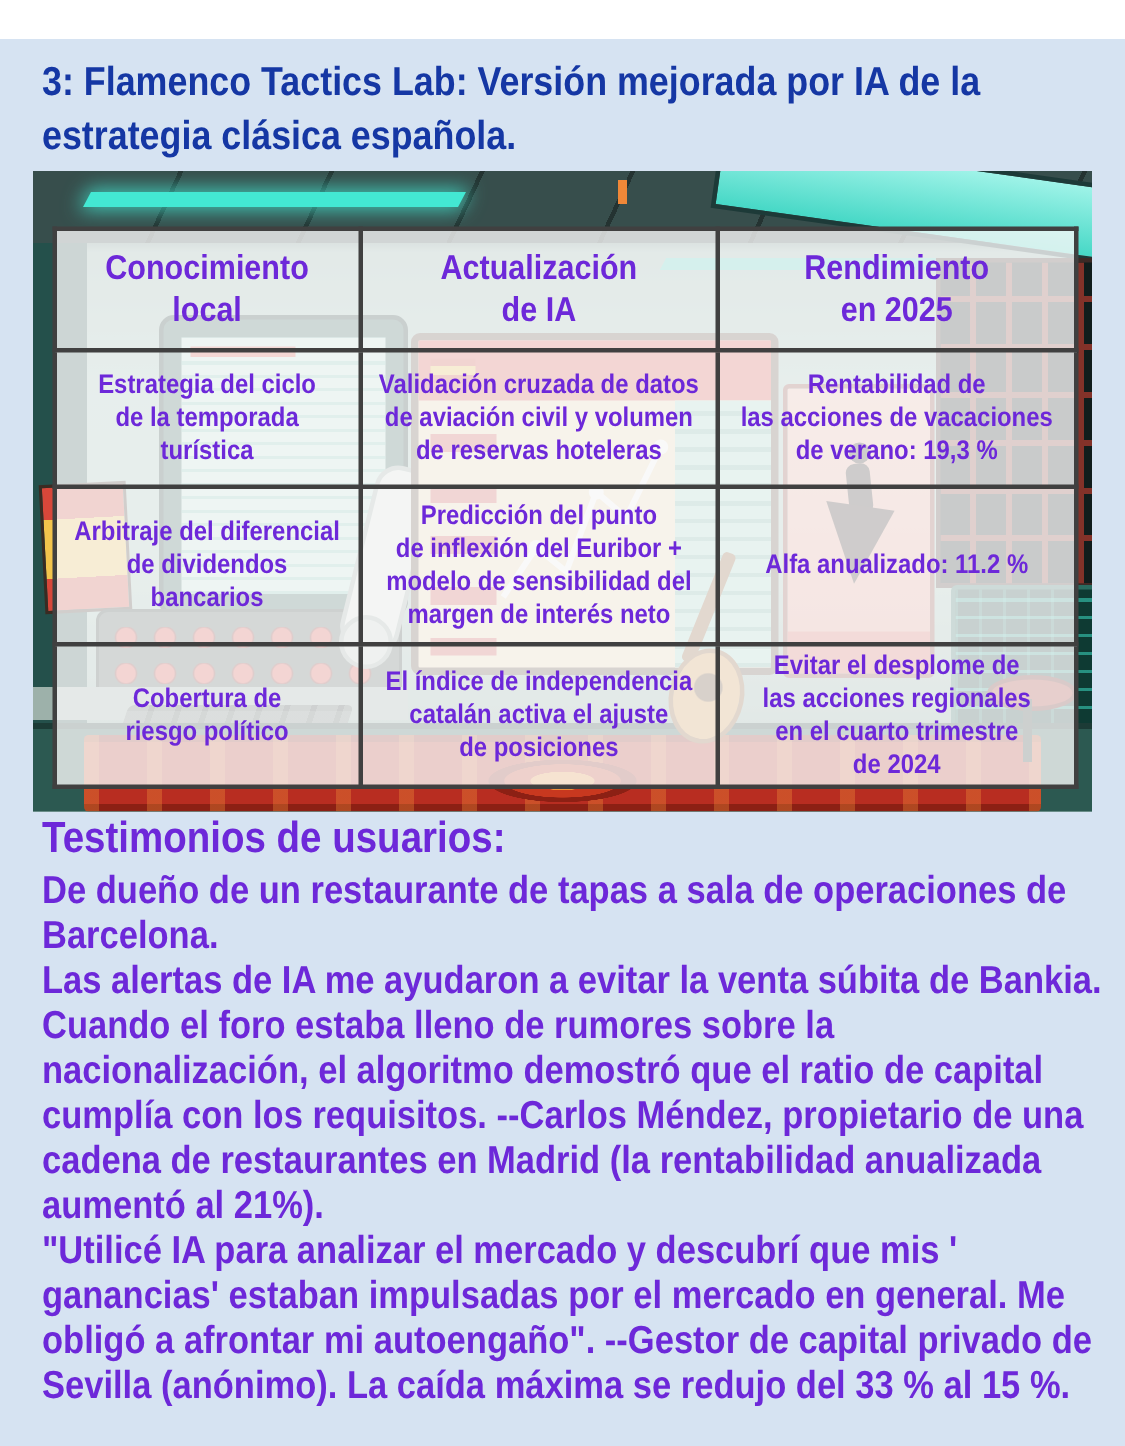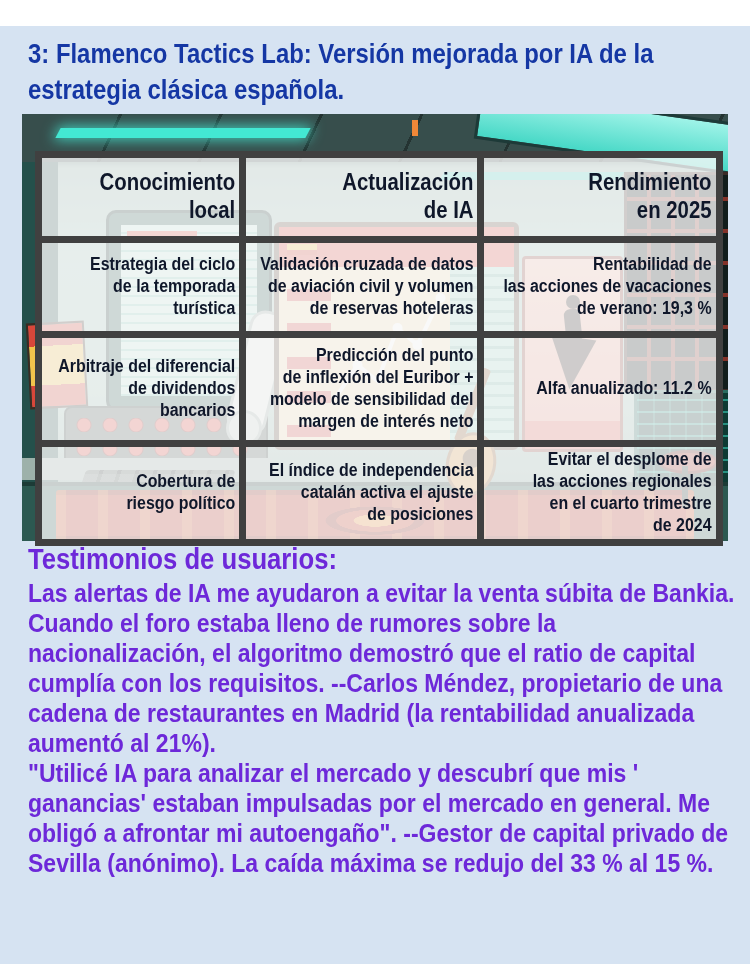--- a/index.html
+++ b/index.html
@@ -70,22 +70,22 @@
             repeating-linear-gradient(90deg,rgba(240,144,56,.35) 0 10px,transparent 10px 42px),
             linear-gradient(180deg,#8c2014 0 5px,transparent 5px 46px,#8c2014 46px);}
   .gneck{left:446px;top:252px;width:9px;height:78px;background:#8a5a2e;border-radius:3px;transform:rotate(22deg);}
   .gbody{left:424px;top:318px;width:44px;height:58px;border:3px solid #8a5a2e;border-radius:50%;transform:rotate(12deg);
          background:radial-gradient(circle 9px at 50% 40%,#5d3a1c 0 9px,#d9994a 10px);}
   .seat{left:636px;top:336px;width:54px;height:18px;background:#a52d23;border:3px solid #5e1712;border-radius:50%;}
   .leg{left:660px;top:352px;width:6px;height:42px;background:#27322f;}
 
   
   .tbl{position:absolute;left:35px;top:125px;width:681px;border-collapse:collapse;table-layout:fixed;z-index:5;}
-  .tbl td,.tbl th{border:7px solid #404040;background:rgba(247,248,247,0.8);
-                  text-align:right;vertical-align:middle;padding:2px 4px;color:#0f172a;}
+  .tbl td,.tbl th{border:3px solid #404040;background:rgba(247,248,247,0.8);
+                  text-align:center;vertical-align:middle;padding:2px 4px;color:#6d28d9;}
   .tbl th{height:74px;font-size:23px;line-height:1.2;font-weight:bold;}
   .tbl td{font-size:18px;line-height:1.22;font-weight:bold;}
   .rowA td{height:84px;} .rowB td{height:98px;} .rowC td{height:82px;}
 
   
   .testi{position:absolute;left:28px;top:514px;width:712px;color:#6d28d9;}
   .testi h2{margin:0;font-size:29px;line-height:38px;font-weight:bold;}
   .testi p{margin:0;font-size:26px;line-height:30px;font-weight:bold;}
 </style>
 </head>
@@ -195,20 +195,23 @@
 de 2024</span></td>
       </tr>
     </tbody>
   </table>
 
   <div class="testi">
     <h2>
         <span class="condL">Testimonios de usuarios:</span>
       </h2>
     <p>
+        <span class="condL">De dueño de un restaurante de tapas a sala de operaciones de Barcelona.</span>
+      </p>
+    <p>
         <span class="condL">Las alertas de IA me ayudaron a evitar la venta súbita de Bankia. Cuando el foro estaba lleno de rumores sobre la nacionalización, el algoritmo demostró que el ratio de capital cumplía con los requisitos. --Carlos Méndez, propietario de una cadena de restaurantes en Madrid (la rentabilidad anualizada aumentó al 21%).</span>
       </p>
     <p>
         <span class="condL">"Utilicé IA para analizar el mercado y descubrí que mis ' ganancias' estaban impulsadas por el mercado en general. Me obligó a afrontar mi autoengaño". --Gestor de capital privado de Sevilla (anónimo). La caída máxima se redujo del 33 % al 15 %.</span>
       </p>
   </div>
 
 </div>
 
 </body></html>

